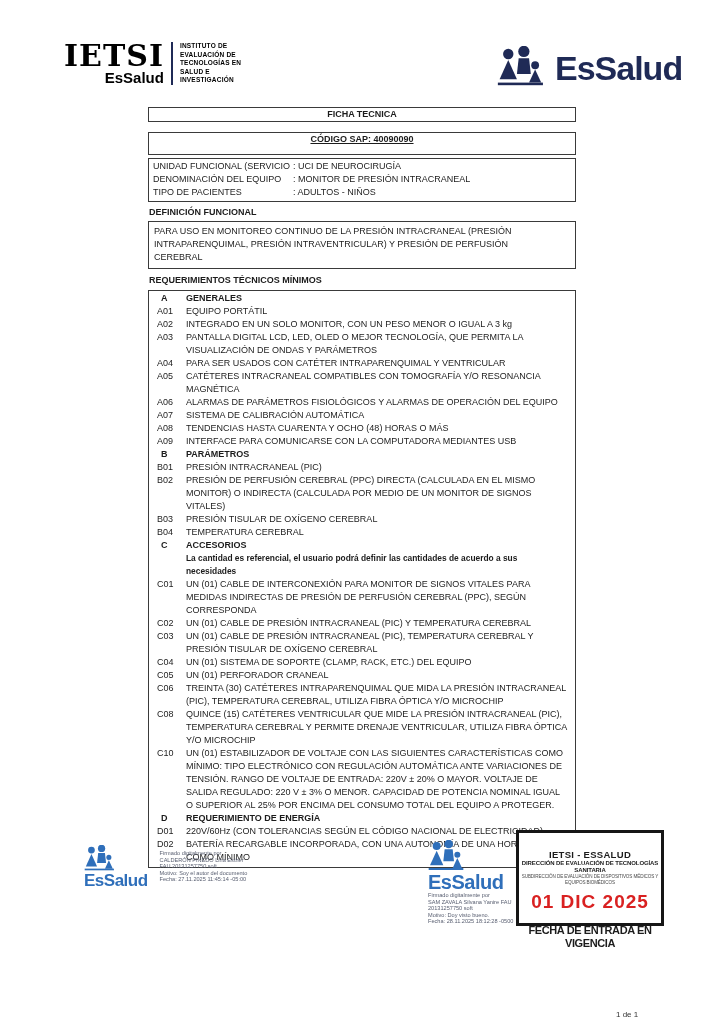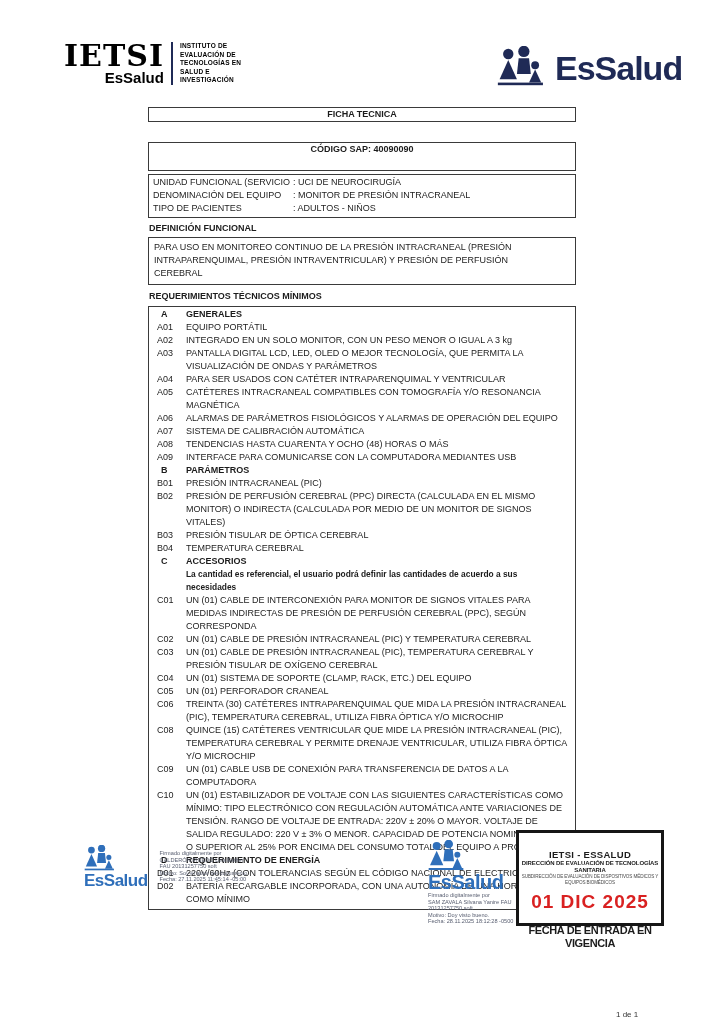--- a/index.html
+++ b/index.html
@@ -15,22 +15,22 @@
   .ietsi-tagline { padding-left:7px; display:flex; flex-direction:column; justify-content:center; }
   .ietsi-tagline div { font-size:6.5px; font-weight:bold; line-height:8.5px; letter-spacing:.2px; }
 
   .essalud-top { position:absolute; left:497px; top:46px; display:flex; align-items:flex-end; gap:6px; color:#1f2a56; }
   .essalud-top .wordmark { font-weight:bold; font-size:34px; line-height:40px; letter-spacing:-1px; }
   .fam-icon svg { display:block; }
 
   
   .content { position:absolute; left:148px; top:107px; width:428px; font-size:9px; }
   .boxed { border:1px solid #3a3a3a; background:#fff; }
-  .title-box { height:15px; line-height:13px; text-align:center; font-weight:bold; margin-bottom:20px; }
-  .code-box  { height:29px; line-height:13px; text-align:center; font-weight:bold; margin-bottom:3px; }
+  .title-box { height:15px; line-height:13px; text-align:center; font-weight:bold; margin-bottom:10px; }
+  .code-box  { height:23px; line-height:13px; text-align:center; font-weight:bold; margin-bottom:3px;text-decoration:underline; }
   .info-box { padding:1px 4px 2px 4px; margin-bottom:4px; }
   .info-row { display:flex; line-height:13px; }
   .info-label { width:140px; flex:none; white-space:nowrap; }
   .info-value { flex:1; white-space:nowrap; }
   .sec-heading { font-weight:bold; line-height:12px; margin:2px 0 3px 1px; }
   .def-box { padding:3px 22px 4px 5px; line-height:13px; margin-bottom:5px; }
   .req-heading { font-weight:bold; line-height:12px; margin:3px 0 4px 1px; }
   .req-box { padding:1px 0 3px 0; }
   .req-row { display:flex; line-height:13px; }
   .req-code { flex:none; width:37px; padding-left:8px; }
@@ -184,21 +184,21 @@
           <span class="req-text">PRESIÓN INTRACRANEAL (PIC)</span>
         </div>
 
         <div class="req-row t-item">
           <span class="req-code">B02</span>
           <span class="req-text">PRESIÓN DE PERFUSIÓN CEREBRAL (PPC) DIRECTA (CALCULADA EN EL MISMO MONITOR) O INDIRECTA (CALCULADA POR MEDIO DE UN MONITOR DE SIGNOS VITALES)</span>
         </div>
 
         <div class="req-row t-item">
           <span class="req-code">B03</span>
-          <span class="req-text">PRESIÓN TISULAR DE ÓPTICA CEREBRAL</span>
+          <span class="req-text">PRESIÓN TISULAR DE OXÍGENO CEREBRAL</span>
         </div>
 
         <div class="req-row t-item">
           <span class="req-code">B04</span>
           <span class="req-text">TEMPERATURA CEREBRAL</span>
         </div>
 
         <div class="req-row t-section">
           <span class="req-code">C</span>
           <span class="req-text">ACCESORIOS</span>
@@ -238,24 +238,20 @@
           <span class="req-code">C06</span>
           <span class="req-text">TREINTA (30) CATÉTERES INTRAPARENQUIMAL QUE MIDA LA PRESIÓN INTRACRANEAL (PIC), TEMPERATURA CEREBRAL, UTILIZA FIBRA ÓPTICA Y/O MICROCHIP</span>
         </div>
 
 
         <div class="req-row t-item">
           <span class="req-code">C08</span>
           <span class="req-text">QUINCE (15) CATÉTERES VENTRICULAR QUE MIDE LA PRESIÓN INTRACRANEAL (PIC), TEMPERATURA CEREBRAL Y PERMITE DRENAJE VENTRICULAR, UTILIZA FIBRA ÓPTICA Y/O MICROCHIP</span>
         </div>
 
-        <div class="req-row t-item">
-          <span class="req-code">C09</span>
-          <span class="req-text">UN (01) CABLE USB DE CONEXIÓN PARA TRANSFERENCIA DE DATOS A LA COMPUTADORA</span>
-        </div>
 
         <div class="req-row t-item">
           <span class="req-code">C10</span>
           <span class="req-text">UN (01) ESTABILIZADOR DE VOLTAJE CON LAS SIGUIENTES CARACTERÍSTICAS COMO MÍNIMO: TIPO ELECTRÓNICO CON REGULACIÓN AUTOMÁTICA ANTE VARIACIONES DE TENSIÓN. RANGO DE VOLTAJE DE ENTRADA: 220V ± 20% O MAYOR. VOLTAJE DE SALIDA REGULADO: 220 V ± 3% O MENOR. CAPACIDAD DE POTENCIA NOMINAL IGUAL O SUPERIOR AL 25% POR ENCIMA DEL CONSUMO TOTAL DEL EQUIPO A PROTEGER.</span>
         </div>
 
         <div class="req-row t-section">
           <span class="req-code">D</span>
           <span class="req-text">REQUERIMIENTO DE ENERGÍA</span>
         </div>

